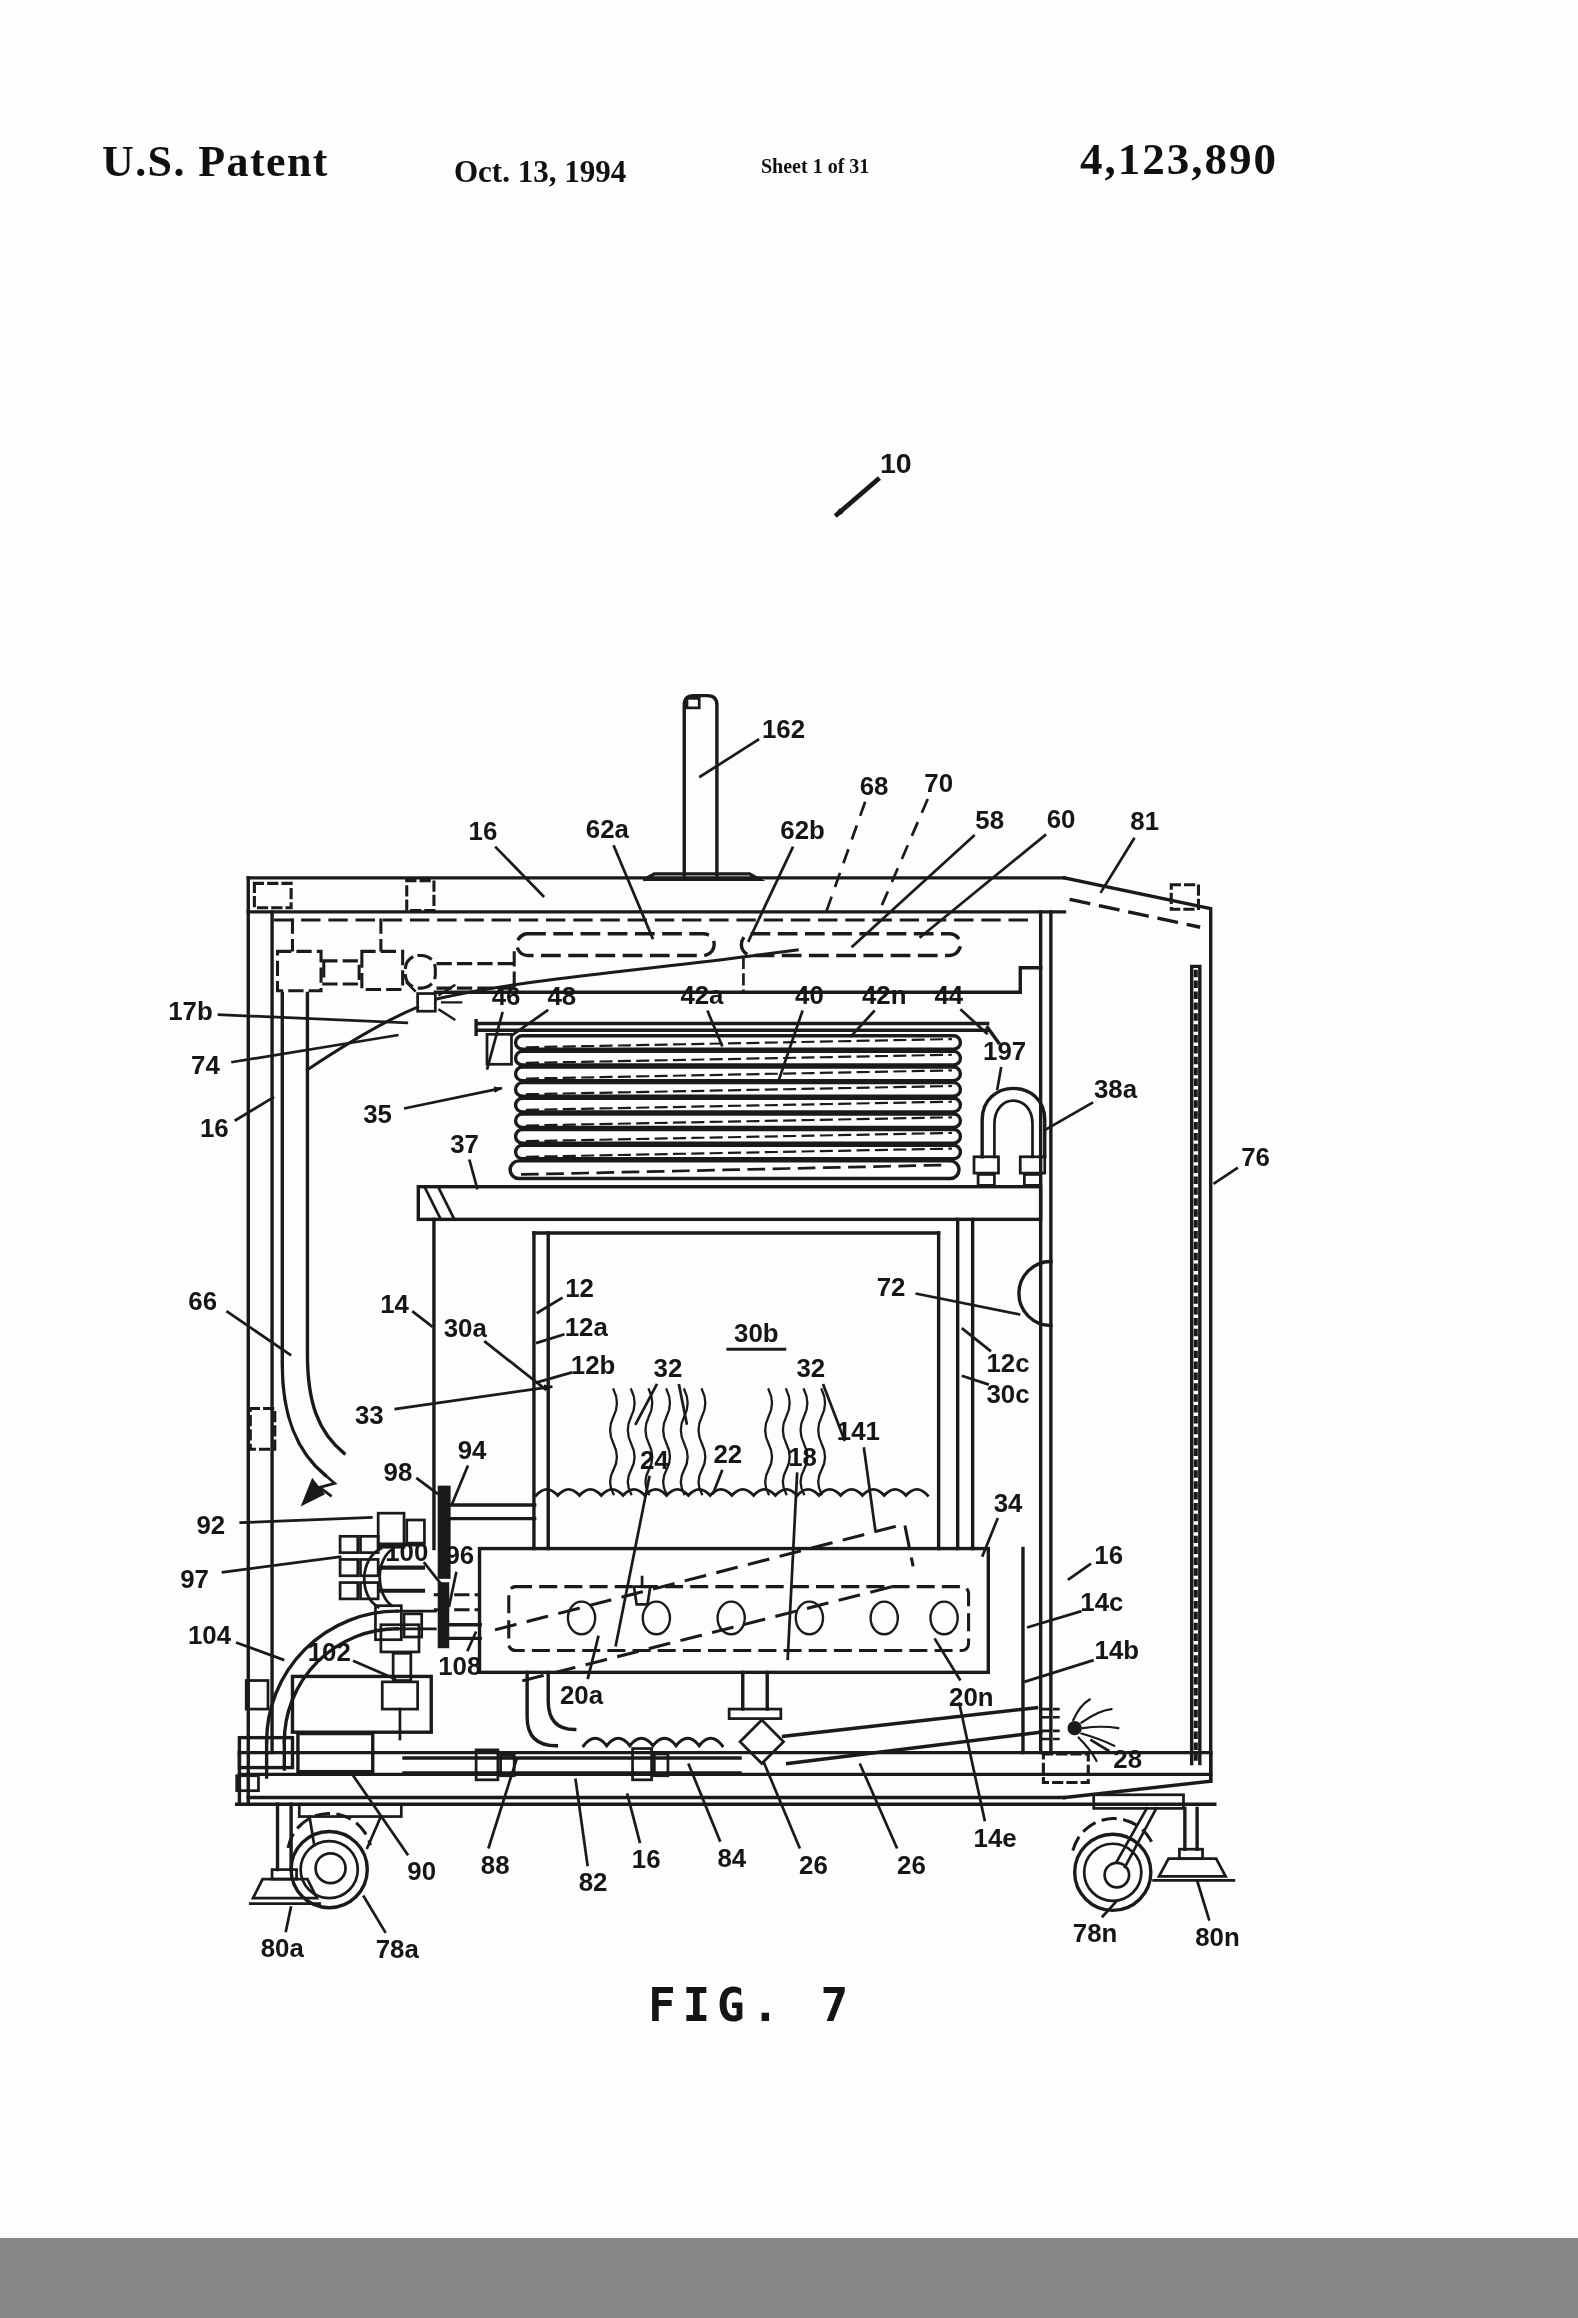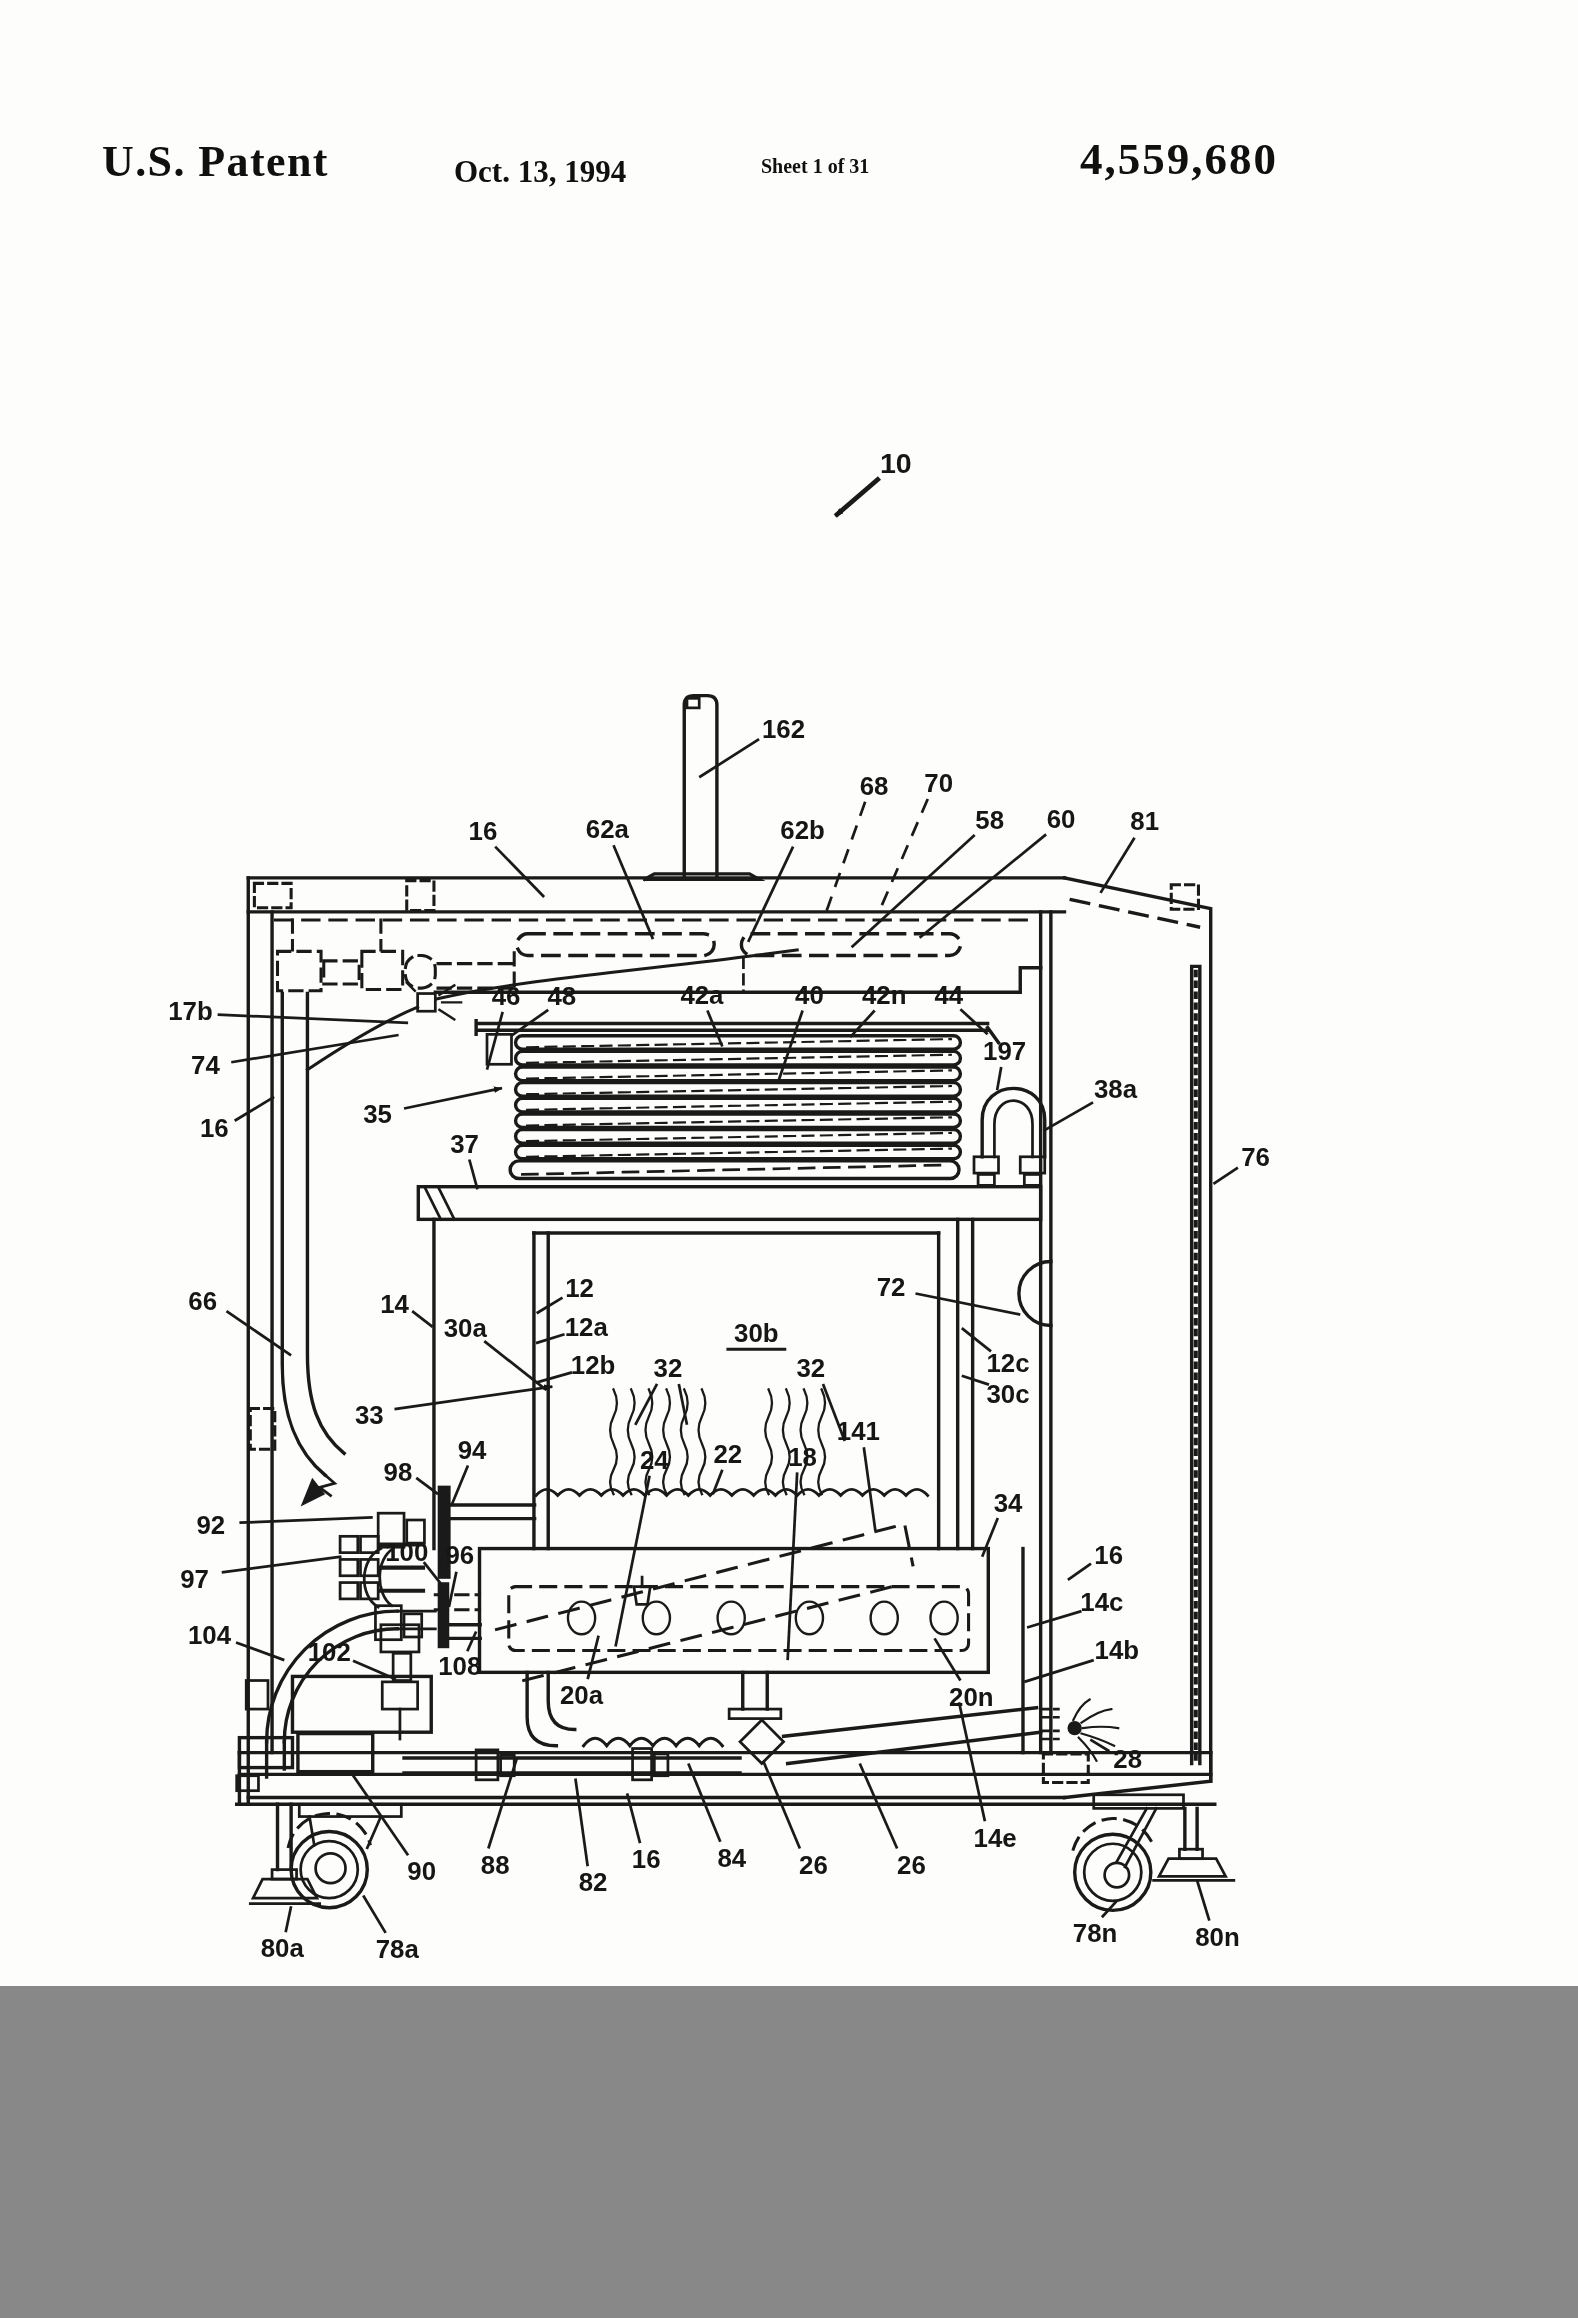--- a/index.html
+++ b/index.html
@@ -1,36 +1,36 @@
 <!DOCTYPE html>
 <html style="font-size:11px"><head>
 <meta charset="utf-8">
 <style>
   html,body{margin:0;padding:0;background:#888;}
-  .page{position:relative;width:1578px;height:1986px;background:#fdfdfb;margin:0 auto;overflow:hidden;
+  .page{position:relative;width:1578px;height:2238px;background:#fdfdfb;margin:0 auto;overflow:hidden;
         font-family:"Liberation Sans",sans-serif;color:#141414;}
   .hdr{position:absolute;white-space:nowrap;font-family:"Liberation Serif",serif;font-weight:bold;color:#101010;}
   .hdr-title{left:102px;top:136px;font-size:44px;letter-spacing:1.4px;}
   .hdr-date{left:454px;top:154px;font-size:31px;}
   .hdr-sheet{left:761px;top:155px;font-size:20px;}
   .hdr-num{left:1080px;top:133px;font-size:45px;letter-spacing:2px;}
   .fig-caption{position:absolute;left:648px;top:1978px;font-family:"DejaVu Sans Mono",monospace;
                font-size:46px;font-weight:600;letter-spacing:6.8px;color:#141414;white-space:pre;}
   svg{position:absolute;left:0;top:0;}
   svg text{font-family:"Liberation Sans",sans-serif;font-weight:bold;fill:#161616;}
 </style>
 </head>
 <body>
 
 <div class="page">
 
   <div class="hdr hdr-title">U.S. Patent</div>
   <div class="hdr hdr-date">Oct. 13, 1994</div>
   <div class="hdr hdr-sheet">Sheet 1 of 31</div>
-  <div class="hdr hdr-num">4,559,680</div>
+  <div class="hdr hdr-num">4,123,890</div>
 
   <svg id="fig-svg" width="1578" height="2319" viewBox="0 0 2320 3408">
     <defs>
       <marker id="arr" markerWidth="16" markerHeight="12" refX="12" refY="5" orient="auto" markerUnits="userSpaceOnUse">
         <path d="M0,0 L13,5 L0,10 z" fill="#161616"></path>
       </marker>
     </defs>
 
     <g stroke="#1a1a1a" fill="none" stroke-width="5" stroke-linecap="square">
 

